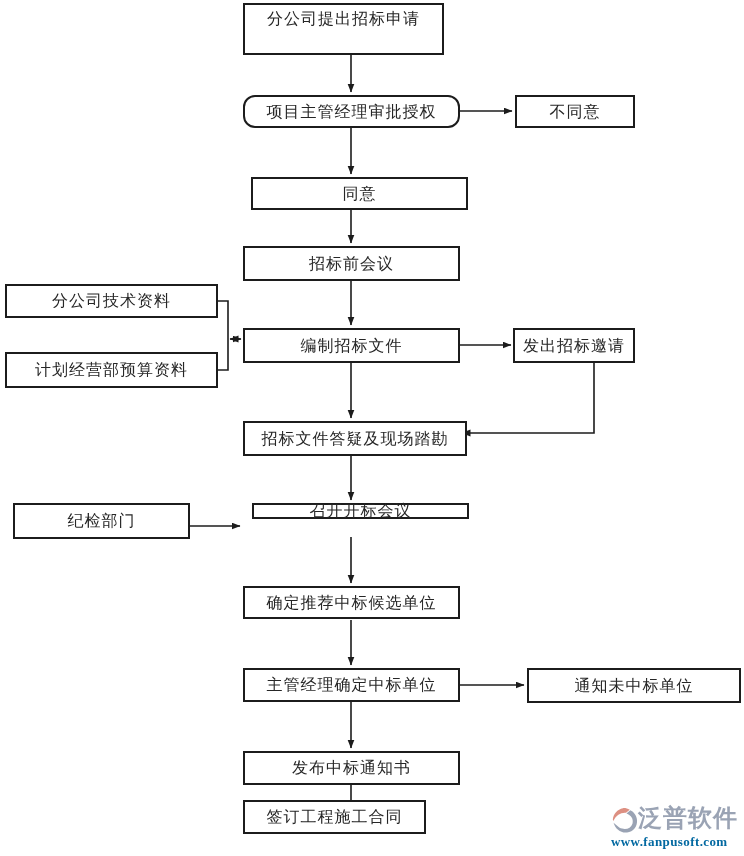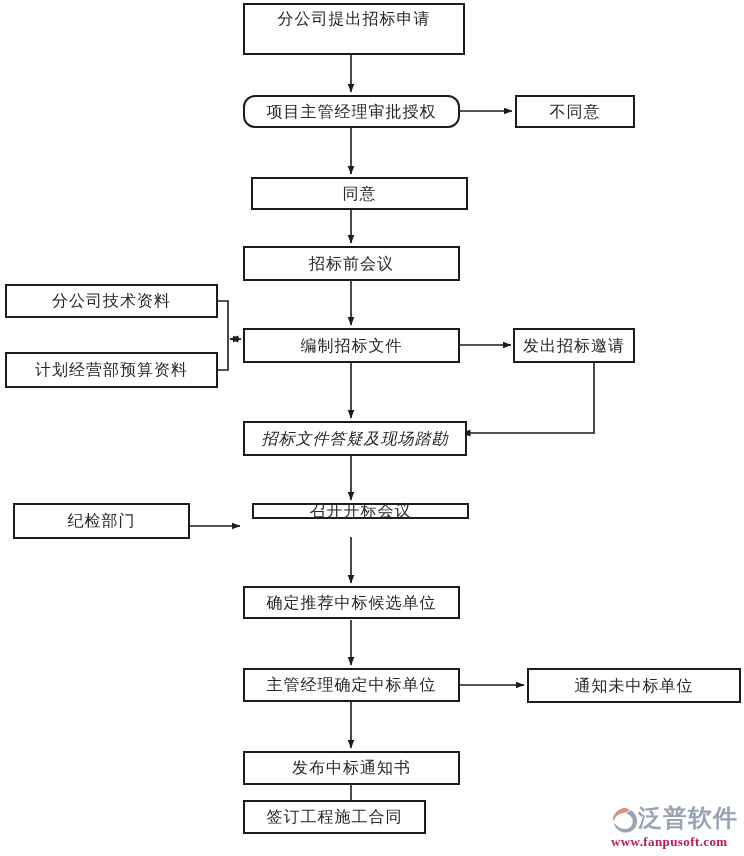--- a/index.html
+++ b/index.html
@@ -31,21 +31,21 @@
     left:611px;top:804px;
     width:132px;height:48px;
   }
   .logo-row{display:flex;align-items:flex-start;}
   .logo-icon{width:27px;height:27px;margin-top:3px;flex:0 0 auto;}
   .logo-brand{
     font-size:24px;font-weight:bold;color:#9aa3b4;
     letter-spacing:1px;line-height:1.2;white-space:nowrap;
   }
   .logo-url{
-    font-size:13px;font-weight:bold;color:#be185d;
+    font-size:13px;font-weight:bold;color:#0369a1;
     letter-spacing:0.4px;line-height:1;margin-top:1px;white-space:nowrap;
   }
 </style>
 </head>
 <body>
 
 <div class="canvas">
 
   <svg class="connectors" viewBox="0 0 744 856" xmlns="http://www.w3.org/2000/svg">
     <defs>
@@ -68,21 +68,21 @@
       <line x1="351" y1="456" x2="351" y2="500" marker-end="url(#ah)"></line>
       <line x1="190" y1="526" x2="240" y2="526" marker-end="url(#ah)"></line>
       <line x1="351" y1="537" x2="351" y2="583" marker-end="url(#ah)"></line>
       <line x1="351" y1="620" x2="351" y2="665" marker-end="url(#ah)"></line>
       <line x1="460" y1="685" x2="524" y2="685" marker-end="url(#ah)"></line>
       <line x1="351" y1="702" x2="351" y2="748" marker-end="url(#ah)"></line>
       <line x1="351" y1="785" x2="351" y2="817" marker-end="url(#ah)"></line>
     </g>
   </svg>
 
-  <div class="node v-top" style="left:243px;top:3px;width:222px;height:52px;">
+  <div class="node v-top" style="left:243px;top:3px;width:201px;height:52px;">
     <span>分公司提出招标申请</span>
   </div>
 
   <div class="node" style="left:243px;top:95px;width:217px;height:33px;border-radius:12px;">
     <span>项目主管经理审批授权</span>
   </div>
 
   <div class="node" style="left:515px;top:95px;width:120px;height:33px;">
     <span>不同意</span>
   </div>
@@ -104,21 +104,21 @@
   </div>
 
   <div class="node" style="left:243px;top:328px;width:217px;height:35px;">
     <span>编制招标文件</span>
   </div>
 
   <div class="node" style="left:513px;top:328px;width:122px;height:35px;">
     <span>发出招标邀请</span>
   </div>
 
-  <div class="node" style="left:243px;top:421px;width:224px;height:35px;font-style:italic;">
+  <div class="node" style="left:243px;top:421px;width:224px;height:35px;">
     <span>招标文件答疑及现场踏勘</span>
   </div>
 
   <div class="node" style="left:13px;top:503px;width:177px;height:36px;">
     <span>纪检部门</span>
   </div>
 
   <div class="node" style="left:252px;top:503px;width:217px;height:16px;">
     <span>召开开标会议</span>
   </div>

